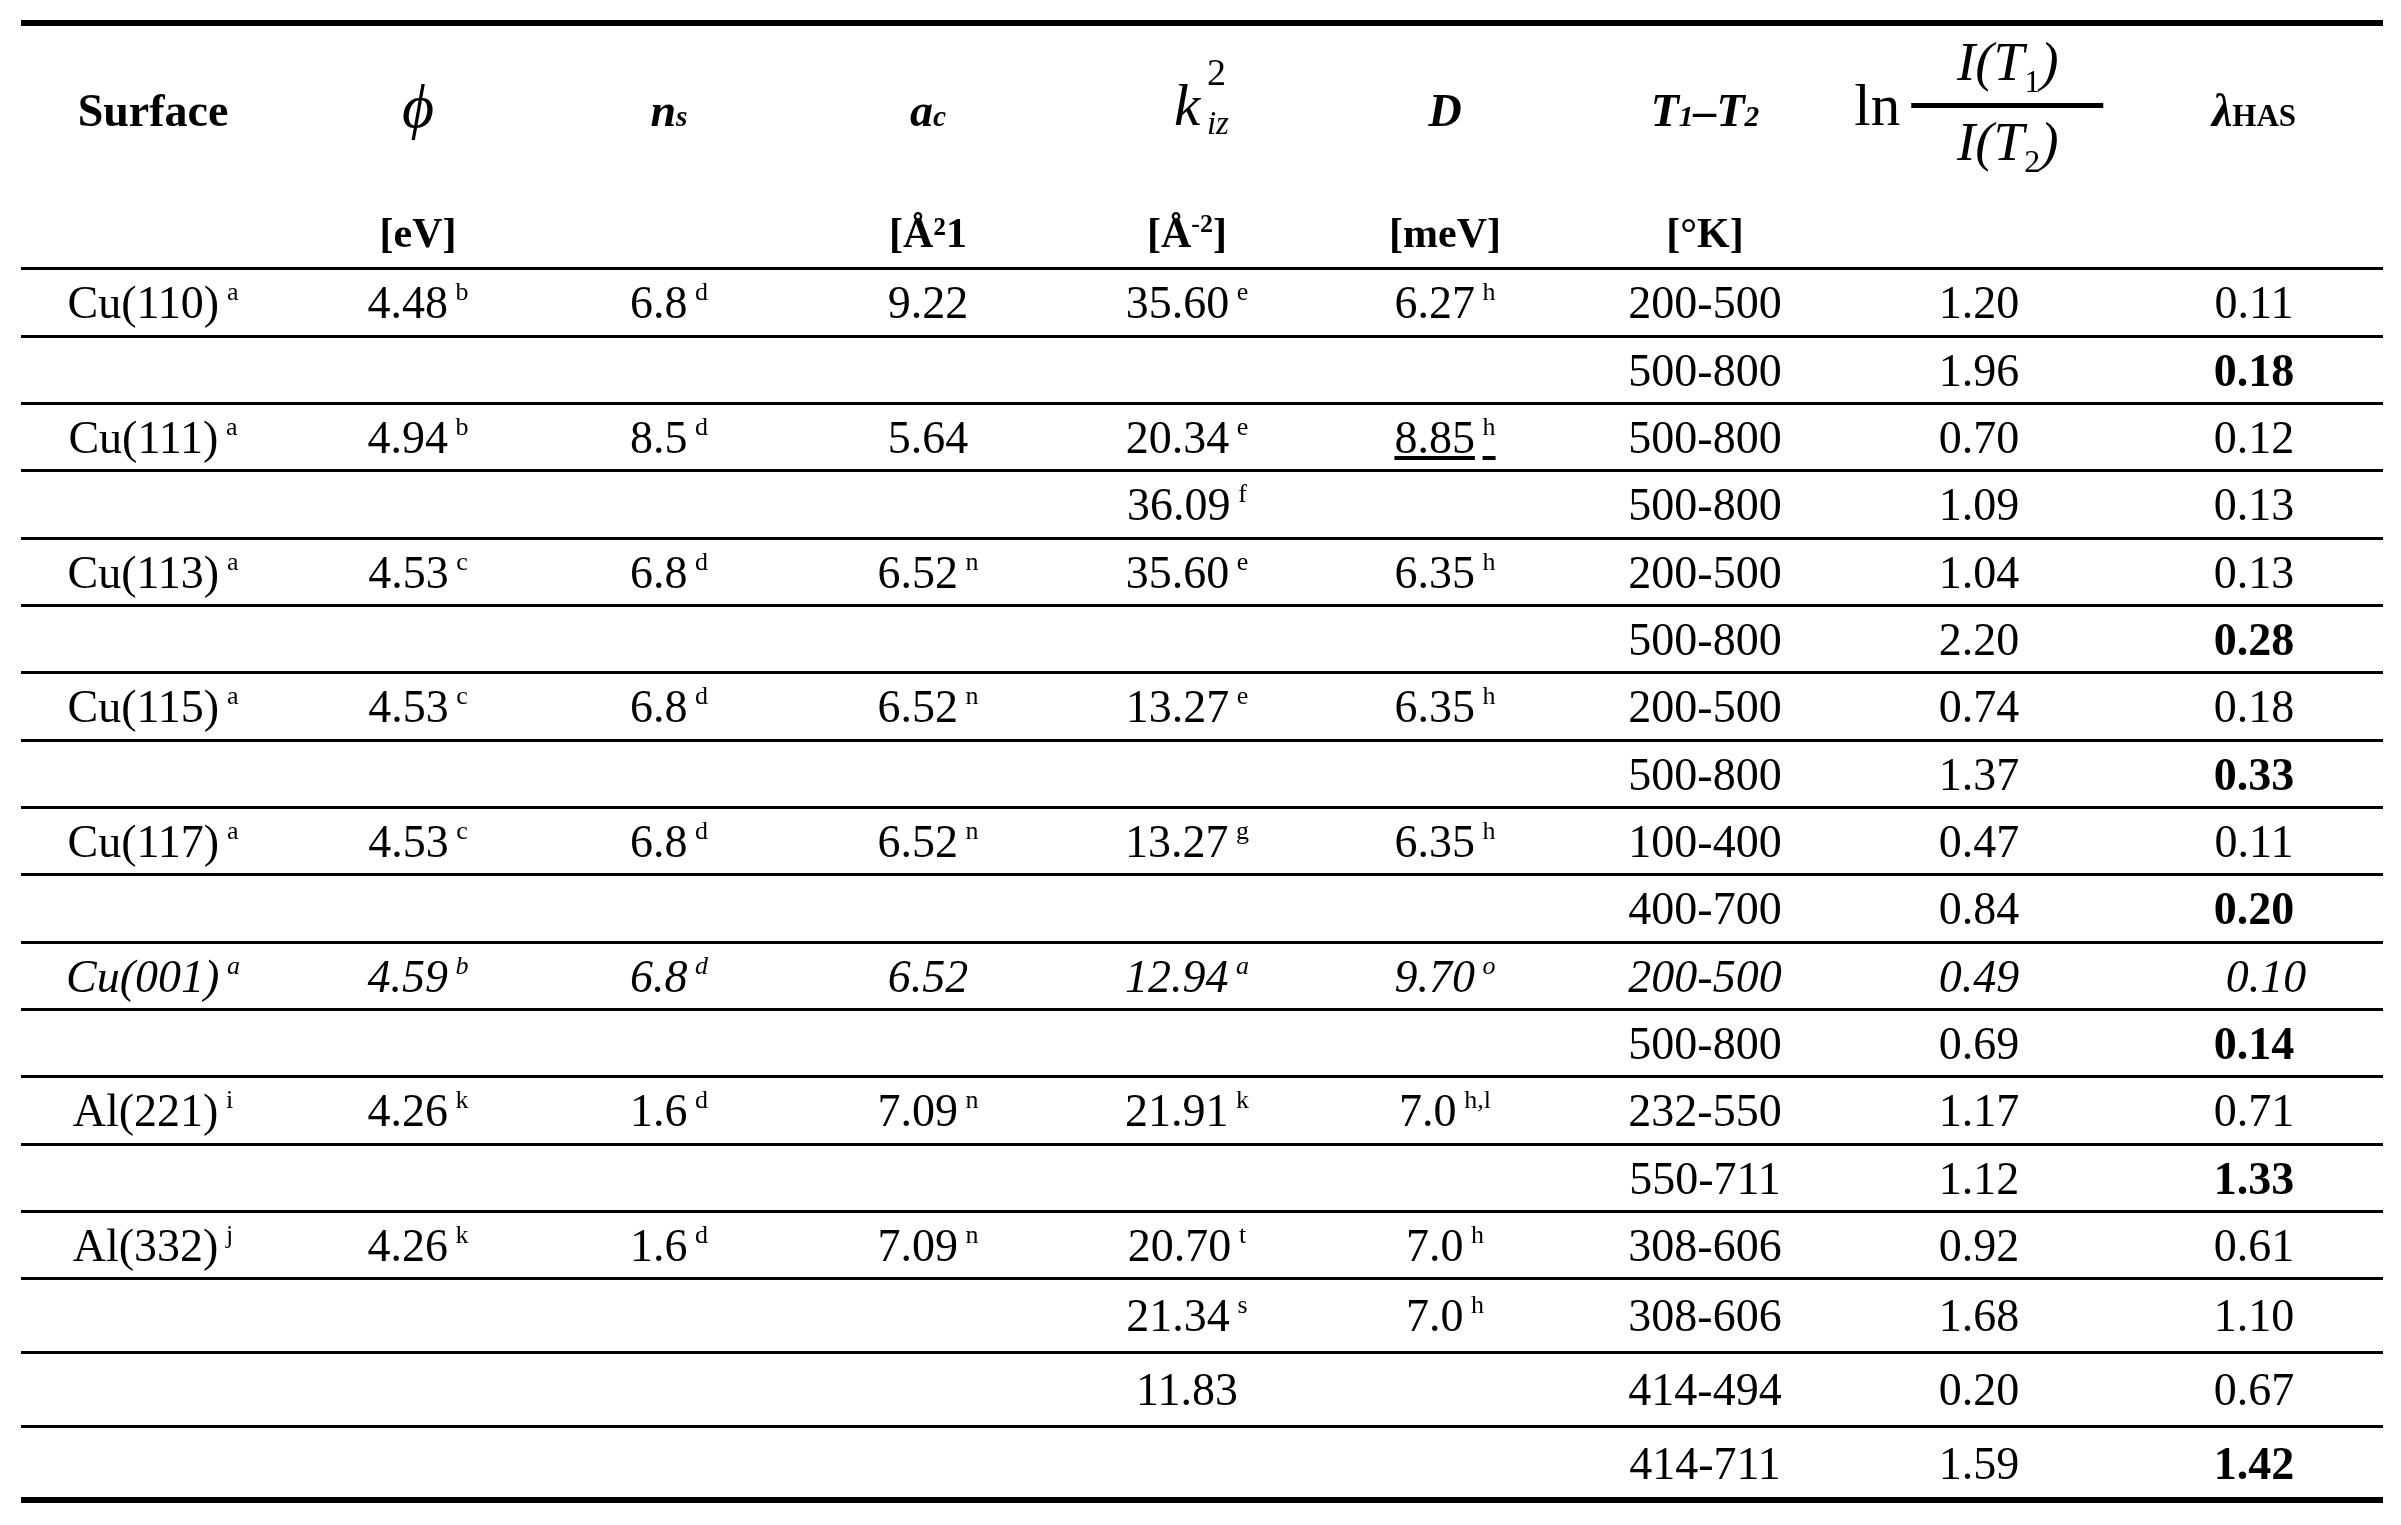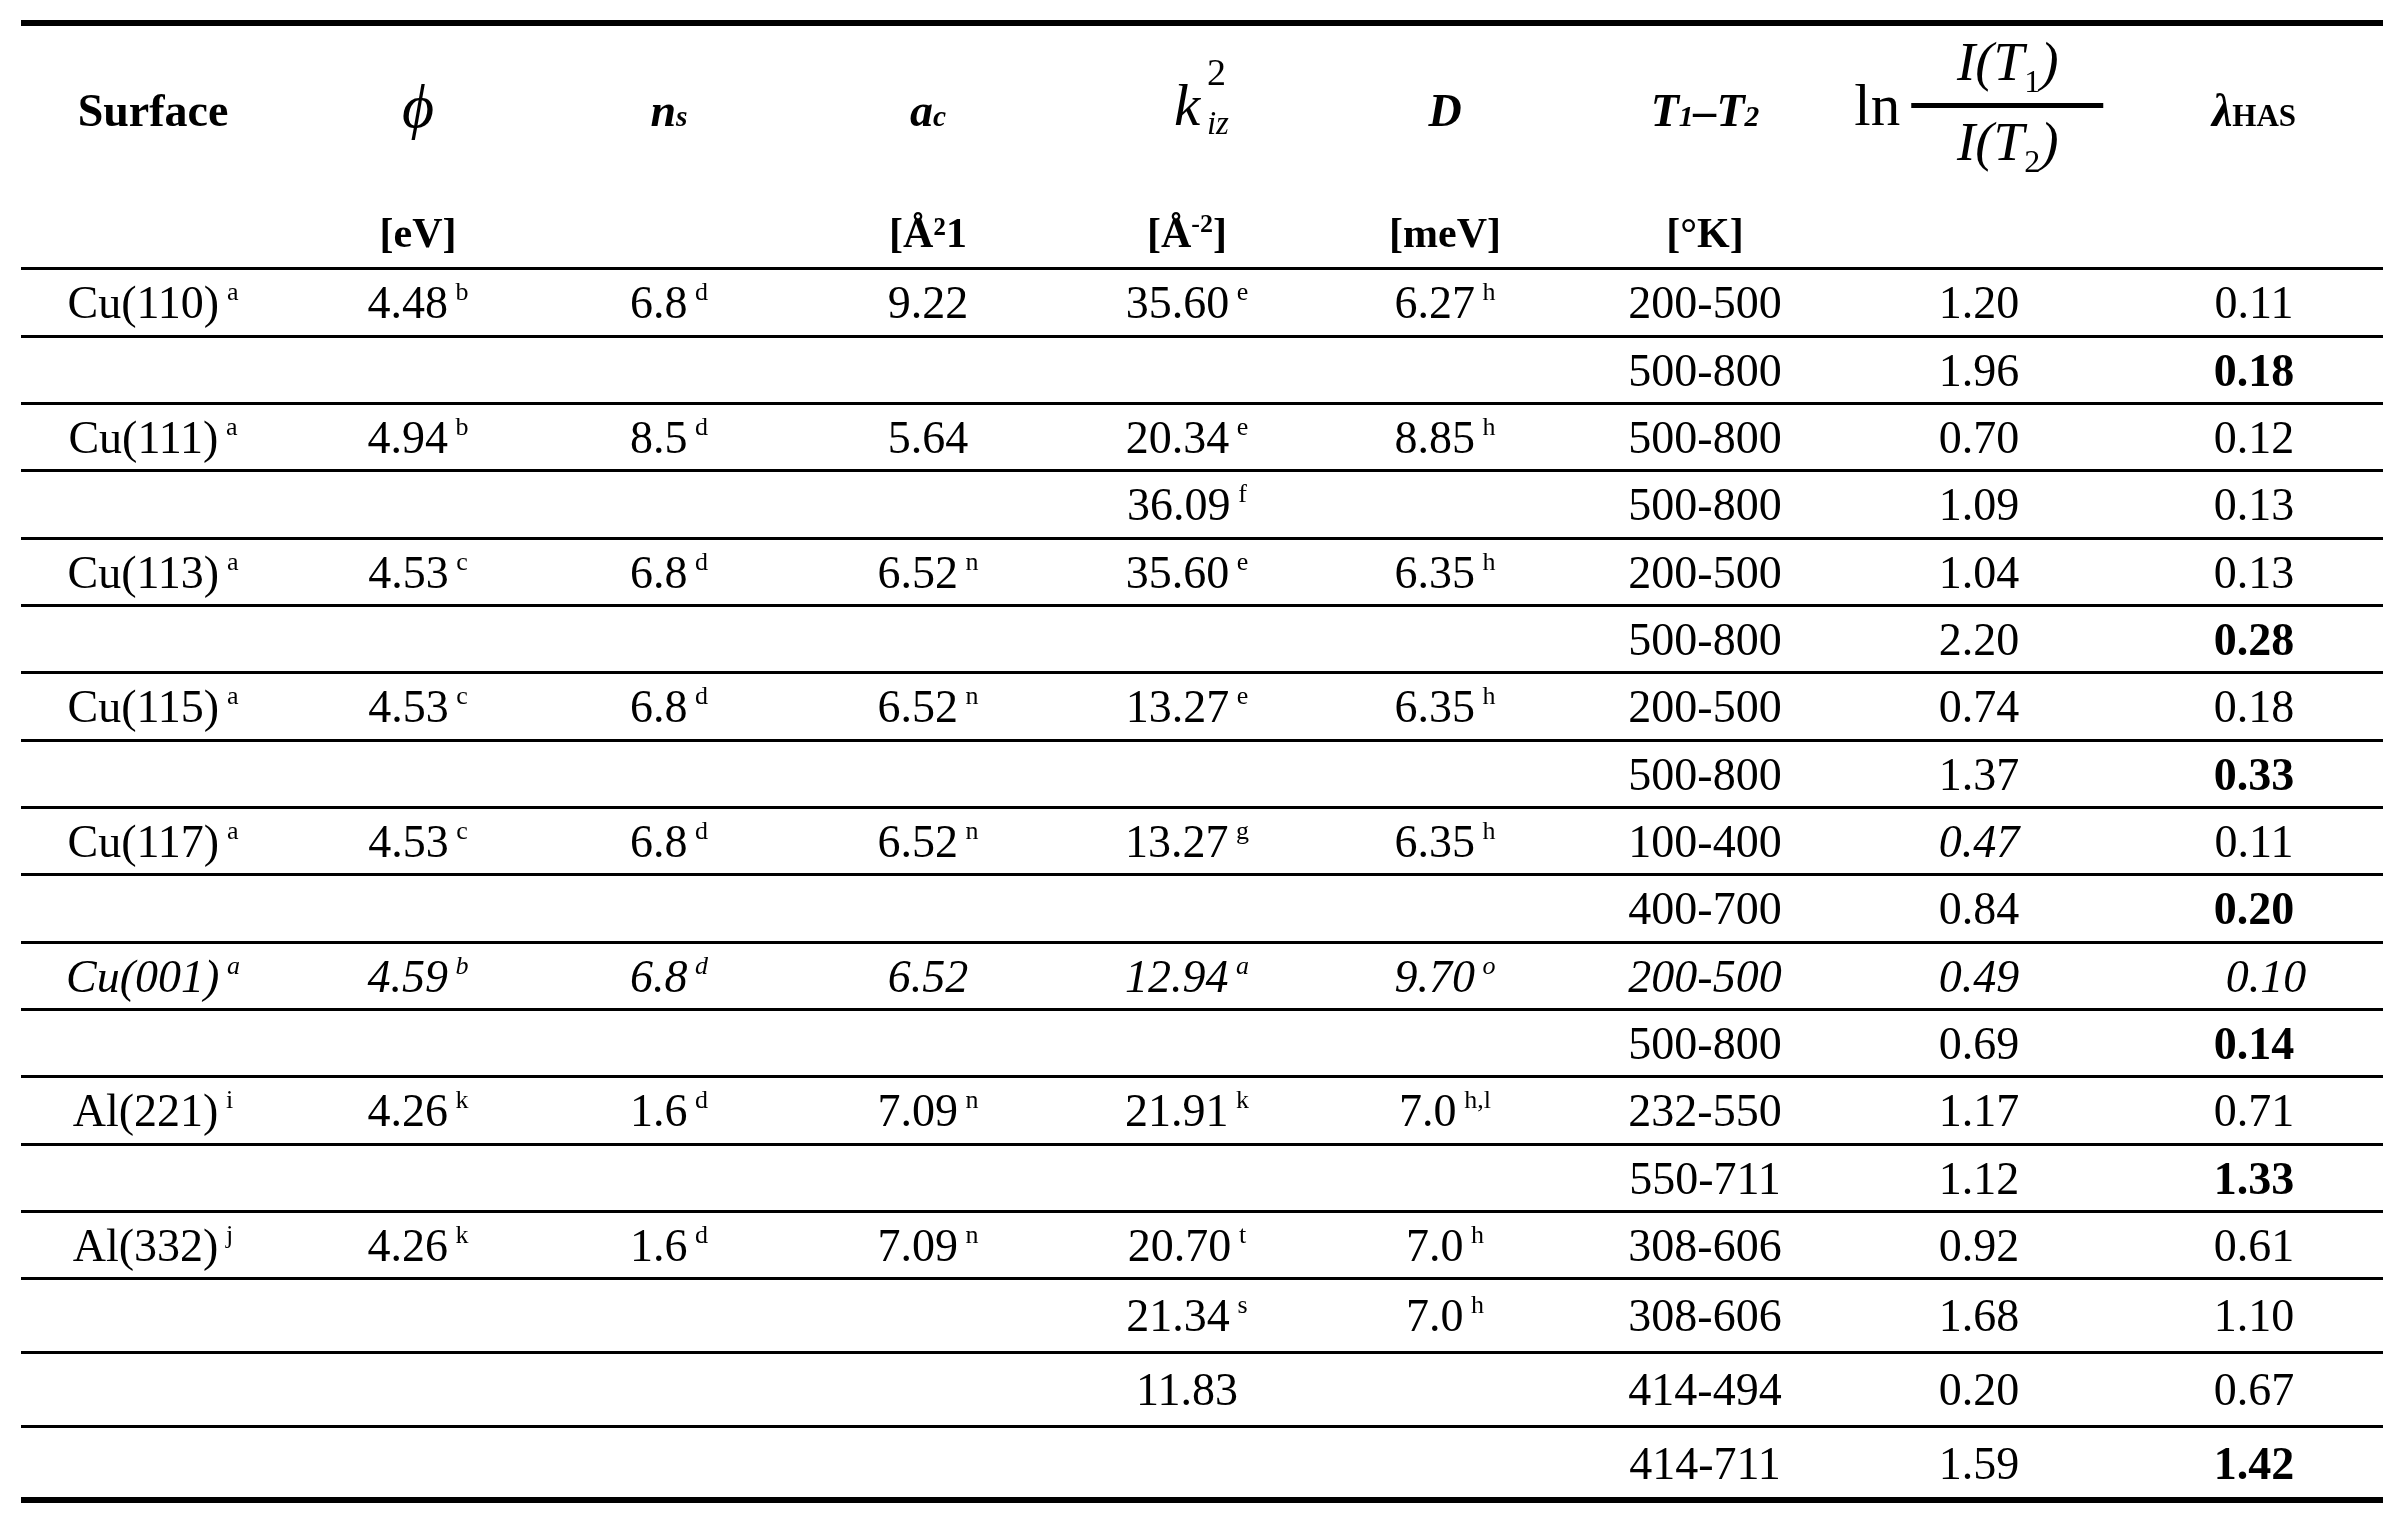--- a/index.html
+++ b/index.html
@@ -115,21 +115,21 @@
         <div class="cell" style="left: 1684px; top: 11px;"><span>500-800</span></div>
         <div class="cell" style="left: 1958px; top: 11px;"><span>1.96</span></div>
         <div class="cell bold" style="left: 2233px; top: 11px;"><span>0.18</span></div>
       </div>
       <div class="row" style="top: 404px; height: 67px;">
         <div class="cell" style="left: 132px; top: 11px;"><span>Cu(111)</span><sup>a</sup></div>
         <div class="cell" style="left: 397px; top: 11px;"><span>4.94</span><sup>b</sup></div>
         <div class="cell" style="left: 648px; top: 11px;"><span>8.5</span><sup>d</sup></div>
         <div class="cell" style="left: 907px; top: 11px;"><span>5.64</span></div>
         <div class="cell" style="left: 1166px; top: 11px;"><span>20.34</span><sup>e</sup></div>
-        <div class="cell" style="left: 1424px; top: 11px;"><span>8.85</span><sup>h</sup></div>
+        <div class="cell" style="left: 1424px; top: 11px; text-decoration: underline;"><span>8.85</span><sup>h</sup></div>
         <div class="cell" style="left: 1684px; top: 11px;"><span>500-800</span></div>
         <div class="cell" style="left: 1958px; top: 11px;"><span>0.70</span></div>
         <div class="cell" style="left: 2233px; top: 11px;"><span>0.12</span></div>
       </div>
       <div class="row" style="top: 471px; height: 67px;">
         <div class="cell" style="left: 132px; top: 11px;"><span></span></div>
         <div class="cell" style="left: 397px; top: 11px;"><span></span></div>
         <div class="cell" style="left: 648px; top: 11px;"><span></span></div>
         <div class="cell" style="left: 907px; top: 11px;"><span></span></div>
         <div class="cell" style="left: 1166px; top: 11px;"><span>36.09</span><sup>f</sup></div>
@@ -183,21 +183,21 @@
         <div class="cell bold" style="left: 2233px; top: 11px;"><span>0.33</span></div>
       </div>
       <div class="row" style="top: 808px; height: 67px;">
         <div class="cell" style="left: 132px; top: 11px;"><span>Cu(117)</span><sup>a</sup></div>
         <div class="cell" style="left: 397px; top: 11px;"><span>4.53</span><sup>c</sup></div>
         <div class="cell" style="left: 648px; top: 11px;"><span>6.8</span><sup>d</sup></div>
         <div class="cell" style="left: 907px; top: 11px;"><span>6.52</span><sup>n</sup></div>
         <div class="cell" style="left: 1166px; top: 11px;"><span>13.27</span><sup>g</sup></div>
         <div class="cell" style="left: 1424px; top: 11px;"><span>6.35</span><sup>h</sup></div>
         <div class="cell" style="left: 1684px; top: 11px;"><span>100-400</span></div>
-        <div class="cell" style="left: 1958px; top: 11px; font-style: italic;"><span>0.47</span></div>
+        <div class="cell" style="left: 1958px; top: 11px;"><span>0.47</span></div>
         <div class="cell" style="left: 2233px; top: 11px;"><span>0.11</span></div>
       </div>
       <div class="row" style="top: 875px; height: 67px;">
         <div class="cell" style="left: 132px; top: 11px;"><span></span></div>
         <div class="cell" style="left: 397px; top: 11px;"><span></span></div>
         <div class="cell" style="left: 648px; top: 11px;"><span></span></div>
         <div class="cell" style="left: 907px; top: 11px;"><span></span></div>
         <div class="cell" style="left: 1166px; top: 11px;"><span></span></div>
         <div class="cell" style="left: 1424px; top: 11px;"><span></span></div>
         <div class="cell" style="left: 1684px; top: 11px;"><span>400-700</span></div>

